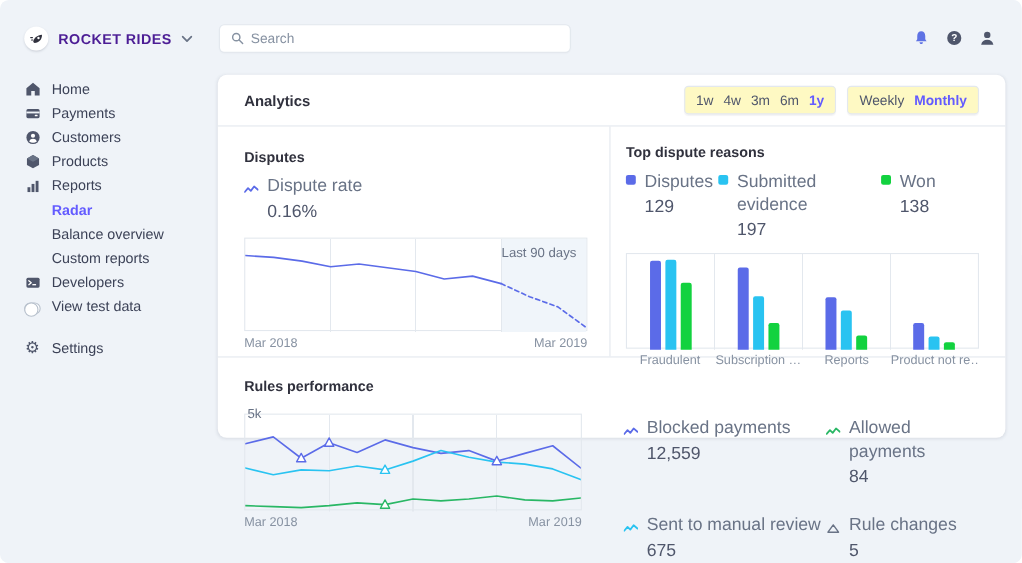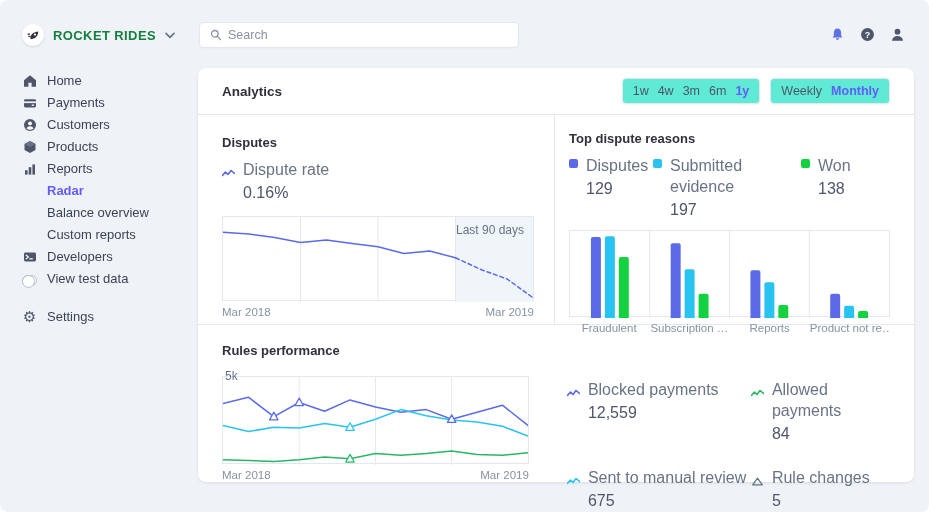--- a/index.html
+++ b/index.html
@@ -2,43 +2,43 @@
 <html><head>
 <meta charset="utf-8">
 <style>
   * { margin:0; padding:0; box-sizing:border-box; }
   html,body { background:#fff; font-family:"Liberation Sans", sans-serif; }
   .app { position:relative; width:929px; height:512px; background:#eff3f8; border-radius:8px; overflow:hidden; }
 
   
   .brand { position:absolute; left:22px; top:24px; display:flex; align-items:center; gap:9px; cursor:pointer; }
   .logo-circle { width:22px; height:22px; border-radius:50%; background:#fff; box-shadow:0 1px 2px rgba(60,66,87,.18); display:flex; align-items:center; justify-content:center; }
-  .brand-name { font-size:13px; font-weight:bold; letter-spacing:.4px; color:#15803d; }
+  .brand-name { font-size:13px; font-weight:bold; letter-spacing:.4px; color:#4c1d95; }
   .search { position:absolute; left:200px; top:23px; width:318px; height:24px; background:#fff; border-radius:4px; box-shadow:0 0 0 1px #e3e8ee, 0 1px 2px rgba(60,66,87,.08); display:flex; align-items:center; padding:0 10px; gap:6px; }
   .search input { border:none; outline:none; flex:1; font-size:12.5px; color:#3c4257; font-family:"Liberation Sans", sans-serif; background:transparent; }
   .search input::placeholder { color:#8792a2; }
   .header-icons { position:absolute; right:24px; top:27px; display:flex; align-items:center; gap:15px; }
   .header-icons > span { cursor:pointer; display:flex; }
 
   
   .sidebar { position:absolute; left:22px; top:66px; width:170px; font-size:13px; color:#3c4257; }
   .nav-row { height:22px; display:flex; align-items:flex-end; gap:10px; cursor:pointer; }
   .nav-row .ic { width:15px; display:flex; justify-content:center; }
   .nav-sub { padding-left:25px; }
   .nav-active { color:#635bff; font-weight:bold; }
   .settings-row { margin-top:16px; }
   .gear-glyph { font-size:15px; color:#4f566b; line-height:1; }
   .toggle { width:20px; height:11px; border:1px solid #b7c0cc; border-radius:6px; background:#fff; position:relative; display:inline-block; }
   .toggle::after { content:''; position:absolute; left:-1px; top:-1px; width:11px; height:11px; border:1px solid #b7c0cc; border-radius:50%; background:#fff; }
 
   
-  .card { position:absolute; left:198px; top:68px; width:716px; height:414px; background:#fff; border-radius:8px; box-shadow:0 1px 3px rgba(60,66,87,.12); }
+  .card { position:absolute; left:198px; top:68px; width:716px; height:330px; background:#fff; border-radius:8px; box-shadow:0 1px 3px rgba(60,66,87,.12); }
   .card-header { height:47px; display:flex; align-items:center; padding:0 24px; border-bottom:1px solid #e3e8ee; }
   .card-title { font-size:13.5px; font-weight:bold; color:#30313d; margin-right:auto; }
-  .seg { display:flex; gap:9px; padding:5px 10px; border:1px solid #e3e8ee; border-radius:4px; background:#5eead4; box-shadow:0 1px 1px rgba(60,66,87,.06); font-size:12.5px; color:#4f566b; }
+  .seg { display:flex; gap:9px; padding:5px 10px; border:1px solid #e3e8ee; border-radius:4px; background:#fef9c3; box-shadow:0 1px 1px rgba(60,66,87,.06); font-size:12.5px; color:#4f566b; }
   .seg + .seg { margin-left:10px; }
   .seg span { cursor:pointer; }
   .seg .on { color:#635bff; font-weight:bold; }
 
   .row1 { display:flex; height:210px; border-bottom:1px solid #e3e8ee; }
   .panel-disputes { width:357px; border-right:1px solid #e3e8ee; padding:20px 20px 0 24px; }
   .panel-reasons { flex:1; padding:16px 24px 0 14px; }
   .panel-rules { padding:18px 24px 0 24px; }
   h2.ptitle { font-size:13px; font-weight:bold; color:#30313d; margin-bottom:10px; }
 

